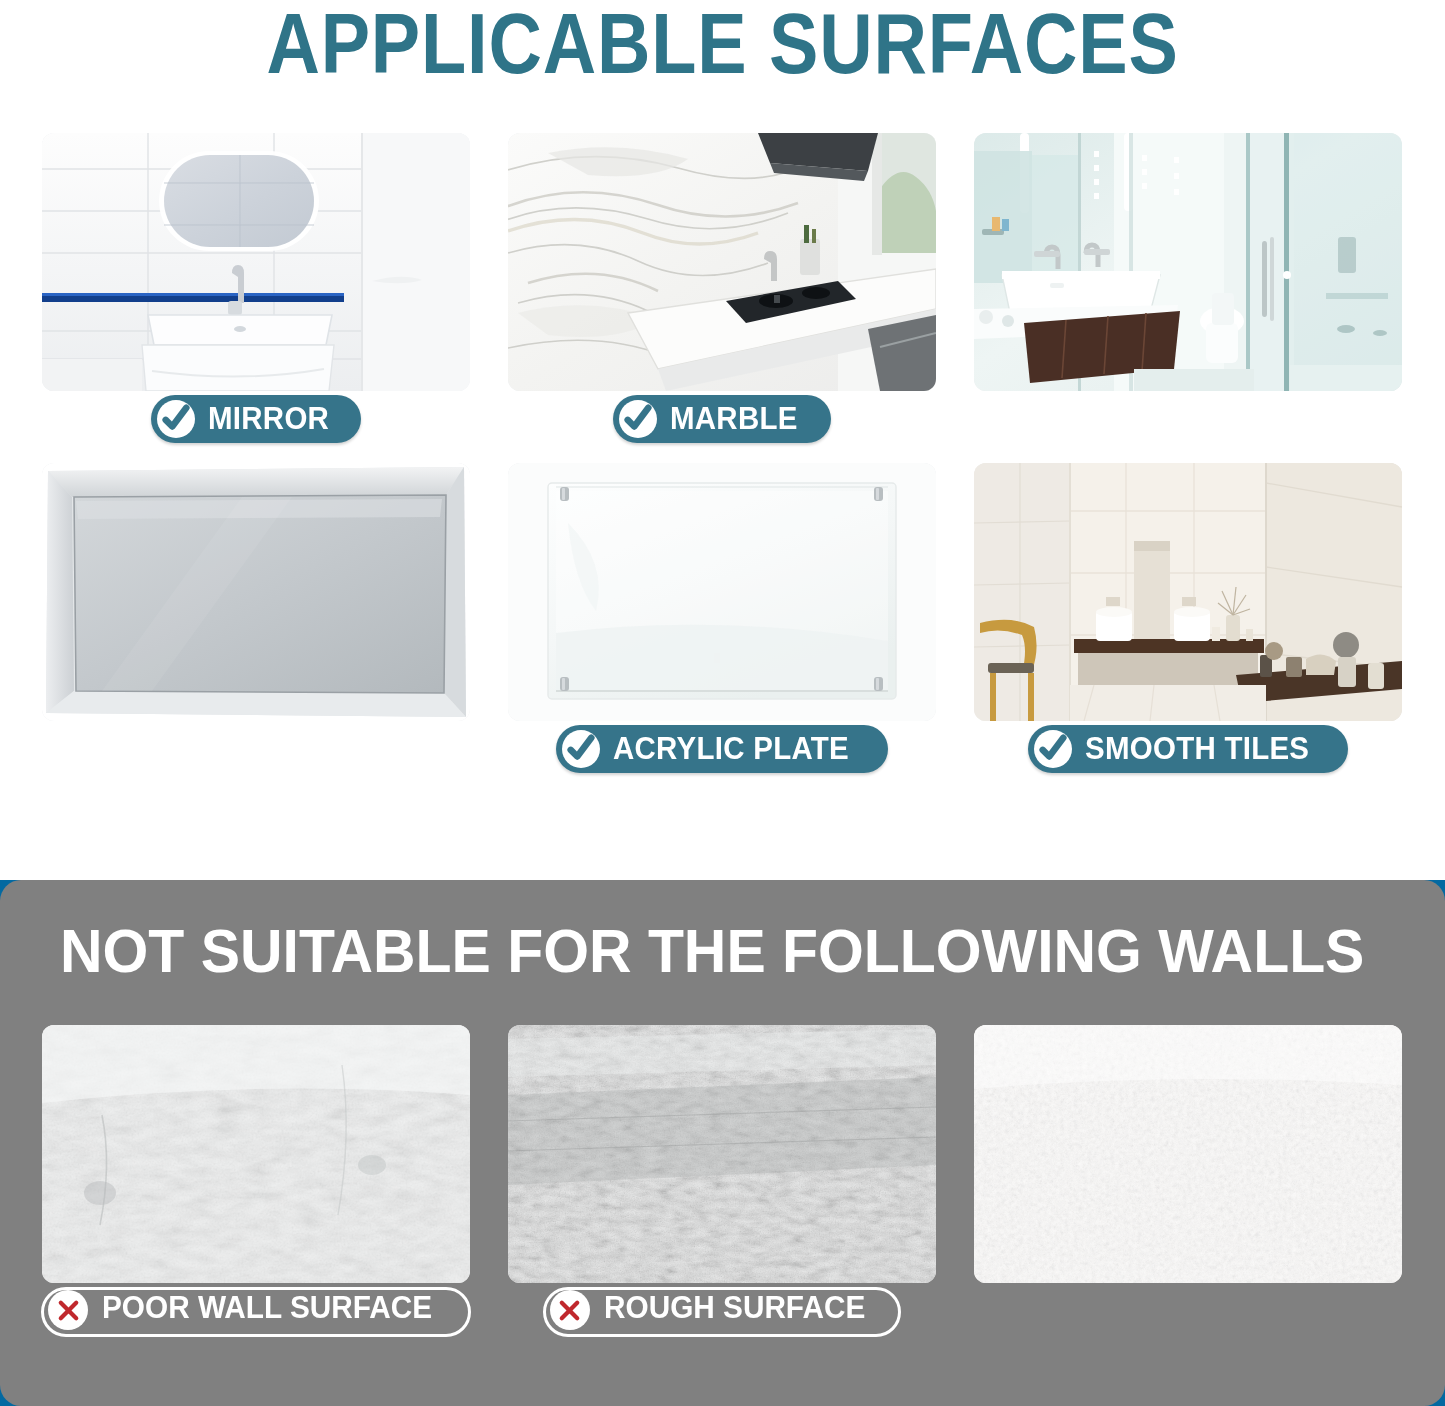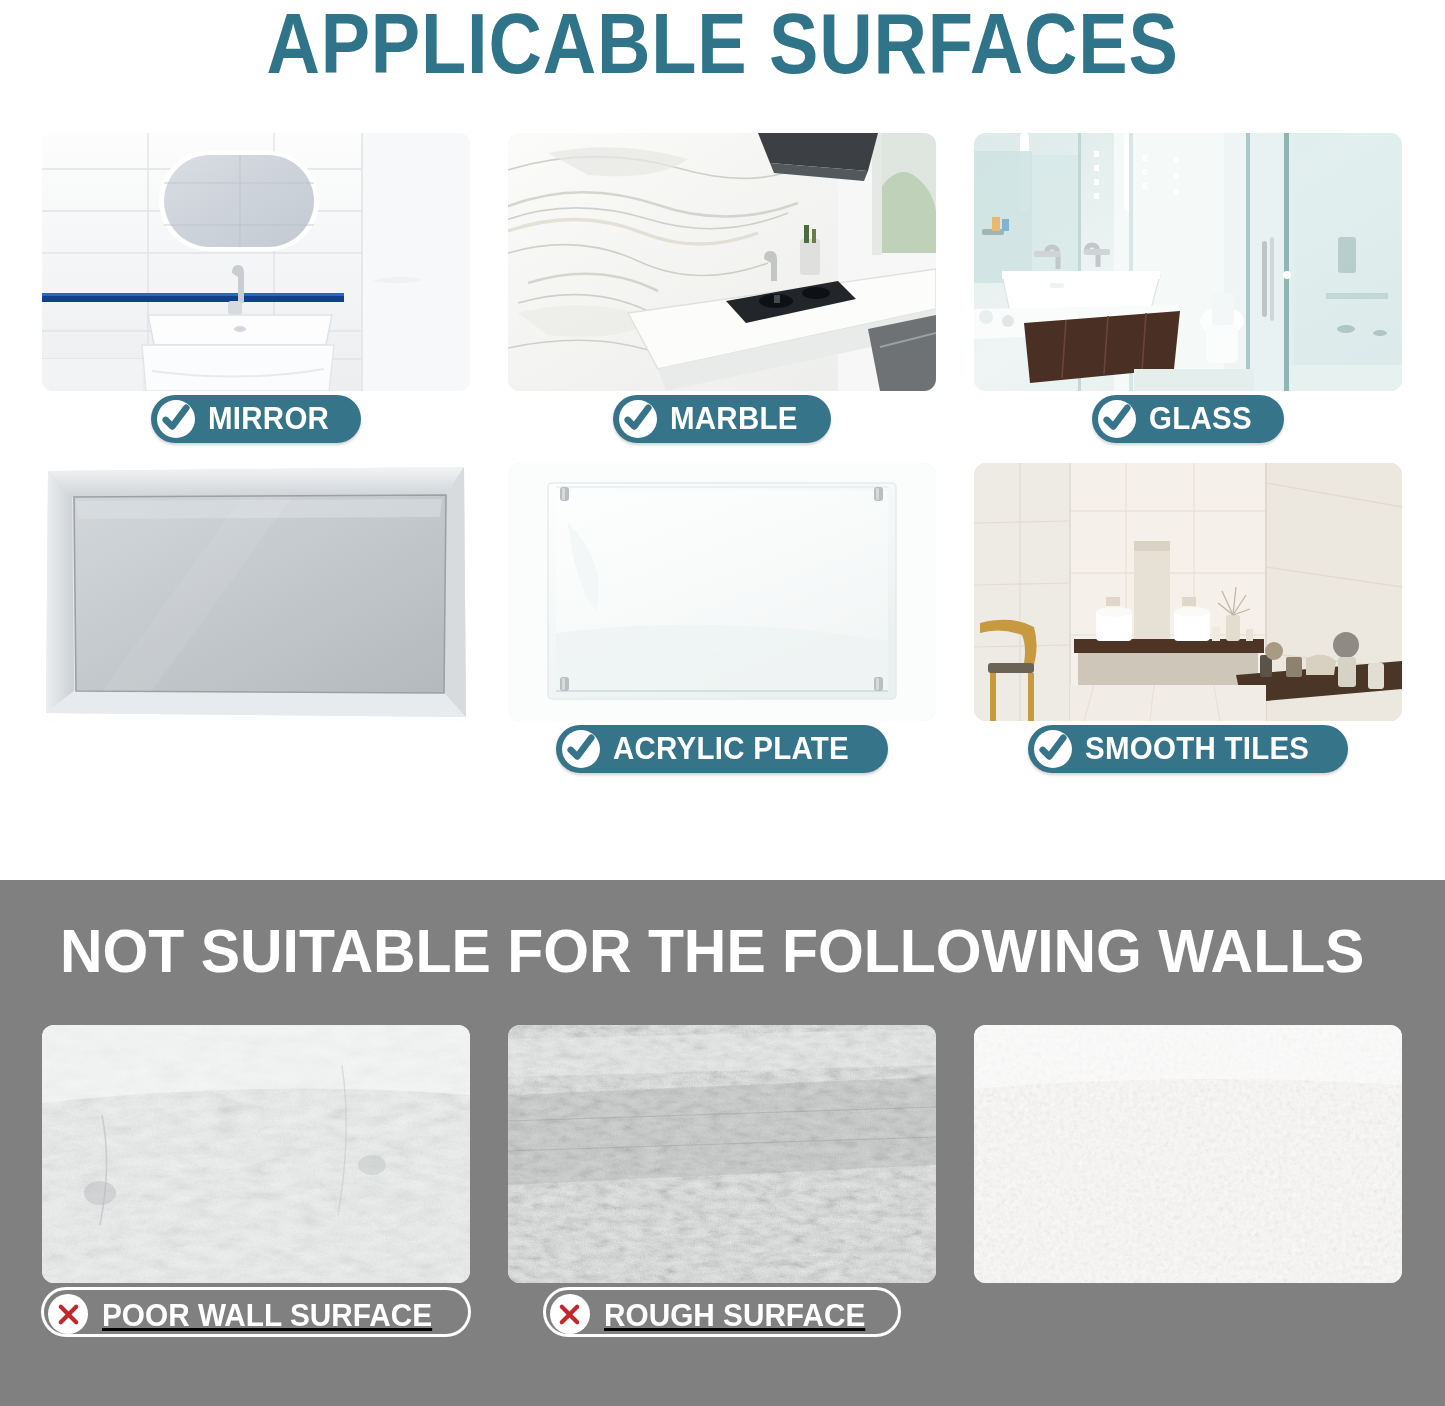--- a/index.html
+++ b/index.html
@@ -77,20 +77,21 @@
     transform-origin: left center;
   }
 
   
   .badge-row.center { justify-content: center; }
 
   
   .bottom-section {
     position: absolute; left: 0; top: 880px; width: 1445px; height: 526px;
     background: #808080;
+    border-radius: 21px;
   }
   .sub-title {
     position: absolute; left: 60px; top: 35px;
     font-family: "Liberation Sans Narrow", "Liberation Sans", sans-serif;
     font-weight: bold;
     font-size: 62px;
     color: #ffffff;
     letter-spacing: 0px;
     white-space: nowrap;
     transform: scaleX(0.95);
@@ -99,27 +100,26 @@
   .grid-bad {
     position: absolute; left: 42px; top: 145px; width: 1362px;
   }
   .thumb-bad {
     width: 428px; height: 258px;
     border-radius: 12px; overflow: hidden; position: relative;
   }
   .thumb-bad svg { display:block; width:100%; height:100%; }
 
   .badge-x {
-    display: inline-flex; align-items: flex-end;
+    display: inline-flex; align-items: flex-start;
     height: 50px;
     background: transparent;
     border: 3px solid #ffffff;
     border-radius: 26px;
     padding: 0 22px 0 4px;
-    text-decoration: underline;
   }
   .badge-x .x-circle {
     width: 40px; height: 40px; flex: 0 0 40px;
     background: #ffffff; border-radius: 50%;
     display: flex; align-items: center; justify-content: center;
     margin-right: 14px;
   }
   .badge-x .x-circle svg { width: 27px; height: 27px; }
   .badge-x .label {
     color: #ffffff;
@@ -355,30 +355,20 @@
               <circle cx="313" cy="142" r="4" fill="#ffffff"></circle>
 
               <rect x="352" y="160" width="62" height="6" fill="#b9d2d1" opacity="0.8"></rect>
               <rect x="364" y="104" width="18" height="36" rx="3" fill="#9fb8b7" opacity="0.6"></rect>
               <ellipse cx="372" cy="196" rx="9" ry="4" fill="#aec6c5"></ellipse>
               <ellipse cx="406" cy="200" rx="7" ry="3" fill="#aec6c5"></ellipse>
               <rect x="316" y="232" width="112" height="26" fill="#e6f1f0"></rect>
 
               <rect x="160" y="236" width="120" height="22" fill="#e4eeed"></rect>
             </svg>
-          </div>
-          <div class="badge-row center">
-            <div class="badge">
-              <span class="check-circle">
-                <svg viewBox="0 0 32 32">
-                  <path d="M5 17 L12 24 L27 4" stroke="#36748a" stroke-width="7" fill="none" stroke-linecap="round" stroke-linejoin="round"></path>
-                </svg>
-              </span>
-              <span class="label">GLASS</span>
-            </div>
           </div>
         </div>
       </div>
 
       <div class="row">
 
         <div class="cell">
           <div class="thumb">
             <svg viewBox="0 0 428 258" preserveAspectRatio="none">
               <defs>

